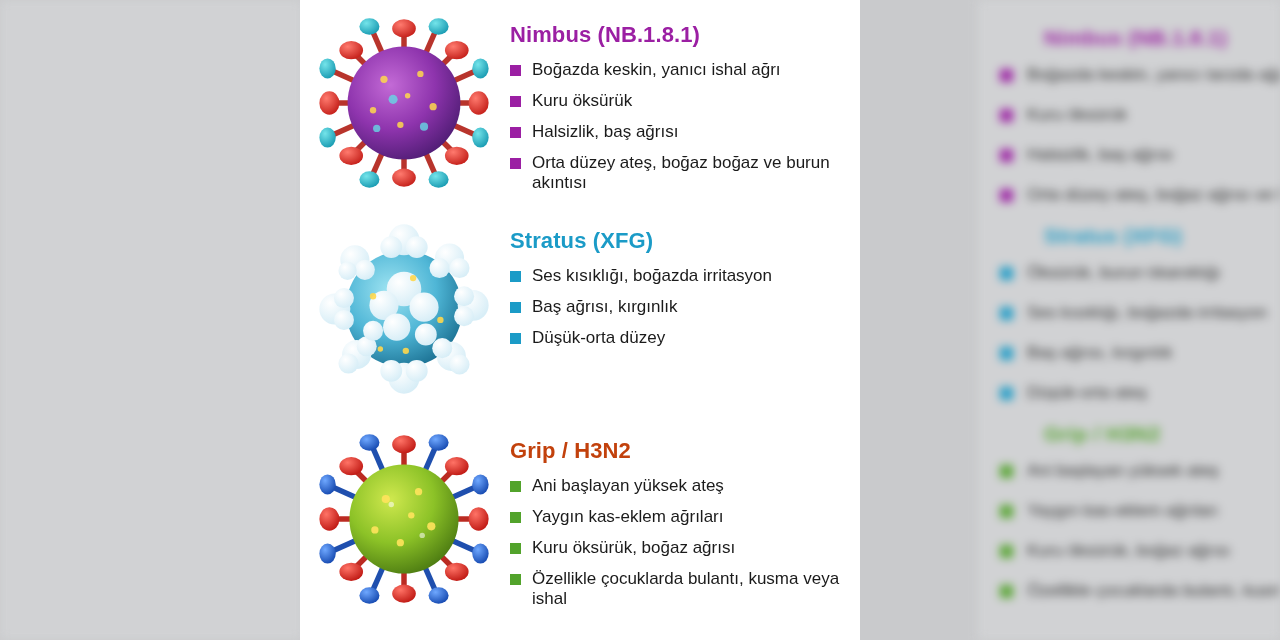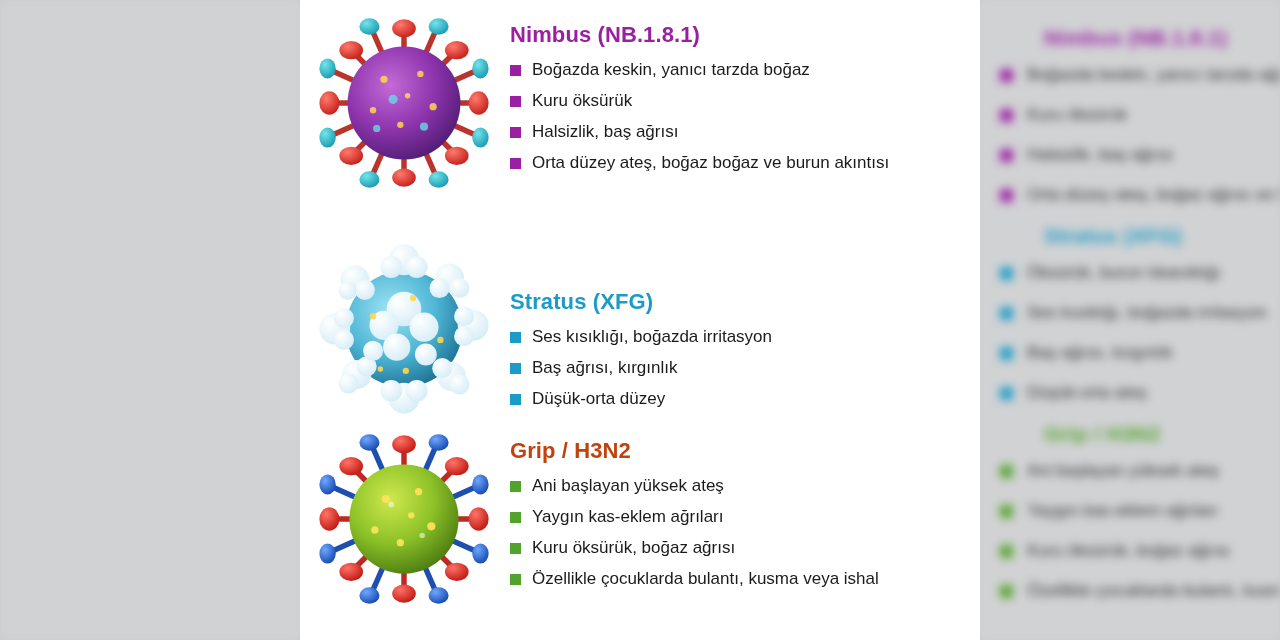--- a/index.html
+++ b/index.html
@@ -70,35 +70,35 @@
     font-size: 17px;
     color: #2b2b2b;
     white-space: nowrap;
   }
 
   
   #card {
     position: absolute;
     left: 300px;
     top: 0;
-    width: 680px;
+    width: 560px;
     height: 640px;
     background: #ffffff;
     box-shadow: 0 0 0 0 rgba(0,0,0,0);
     padding: 0;
   }
 
   .section {
     display: flex;
     align-items: flex-start;
     height: 210px;
     padding-left: 6px;
   }
   .section.s1 { padding-top: 8px; }
-  .section.s2 { padding-top: 4px; align-items: flex-end; }
+  .section.s2 { padding-top: 4px; }
   .section.s3 { padding-top: 4px; }
 
   .virus-wrap {
     width: 196px;
     flex: 0 0 196px;
     display: flex;
     align-items: center;
     justify-content: center;
     padding-top: 4px;
   }
@@ -349,21 +349,21 @@
               <circle cx="70" cy="128" r="4"></circle>
             </g>
           </g>
         </svg>
       </div>
       <div class="content">
         <div class="title t-nimbus">Nimbus (NB.1.8.1)</div>
         <ul class="items">
           <li>
             <span class="sq c-nimbus"></span>
-            <span class="itxt">Boğazda keskin, yanıcı tarzda boğaz</span>
+            <span class="itxt">Boğazda keskin, yanıcı ishal ağrı</span>
           </li>
           <li>
             <span class="sq c-nimbus"></span>
             <span class="itxt">Kuru öksürük</span>
           </li>
           <li>
             <span class="sq c-nimbus"></span>
             <span class="itxt">Halsizlik, baş ağrısı</span>
           </li>
           <li>

